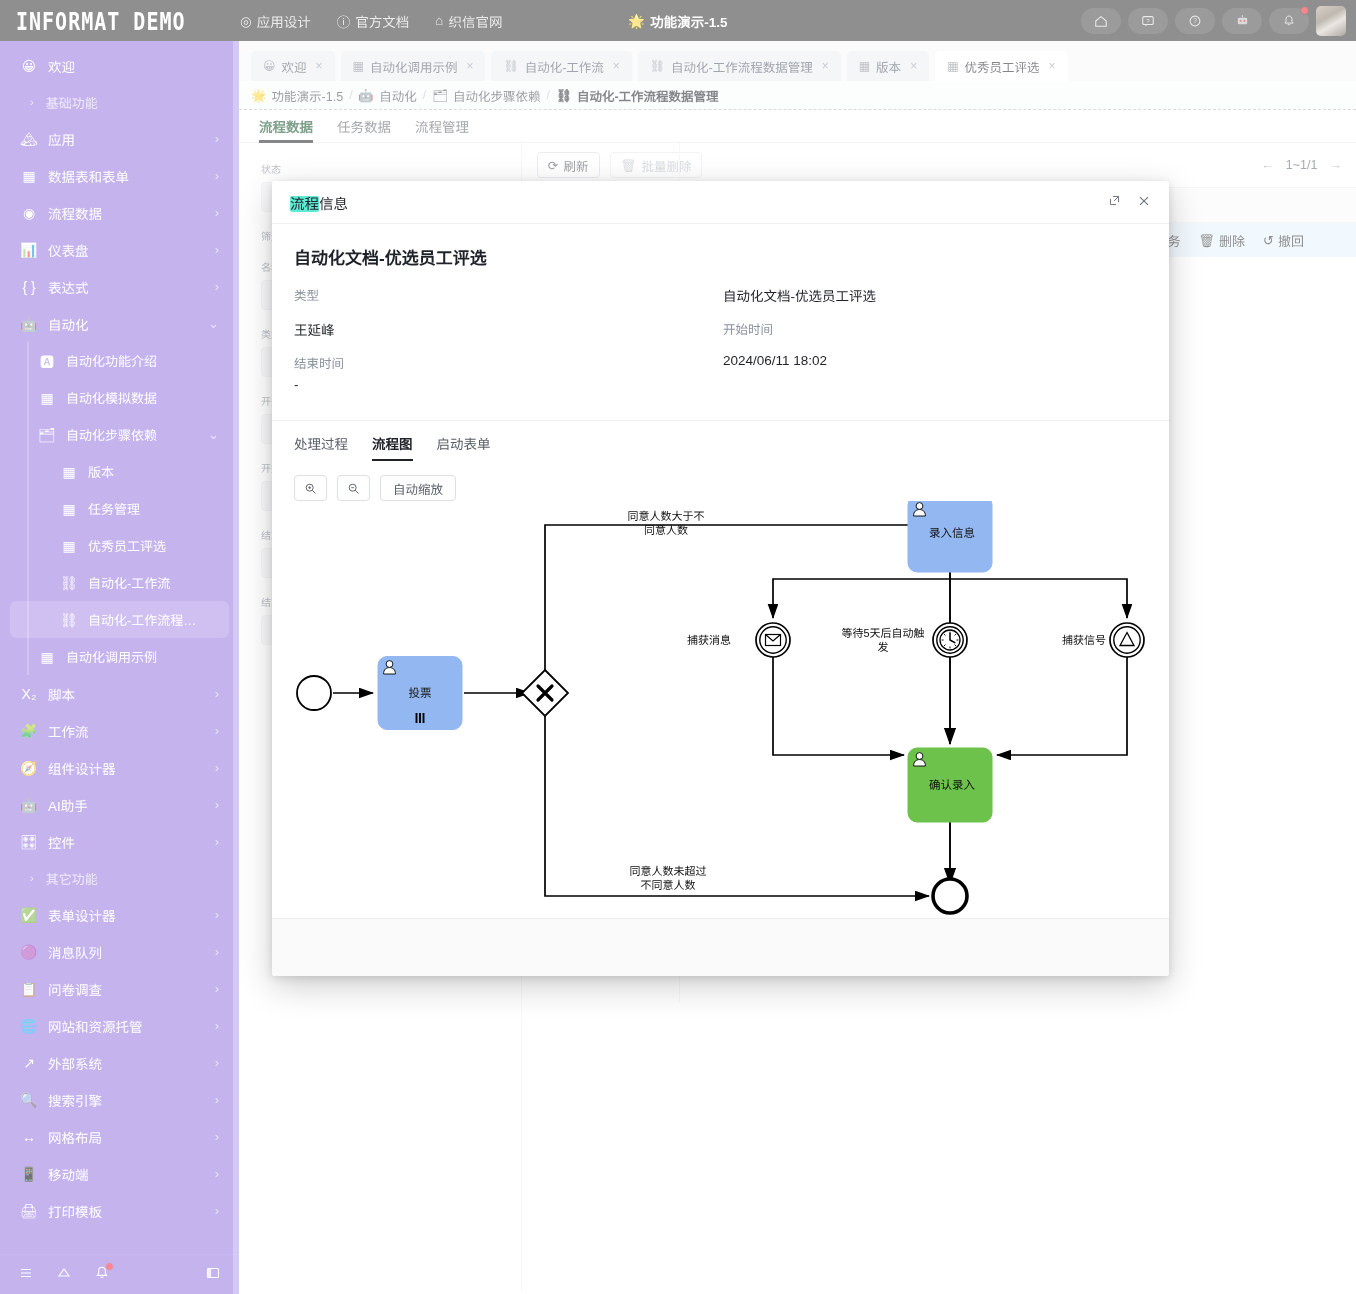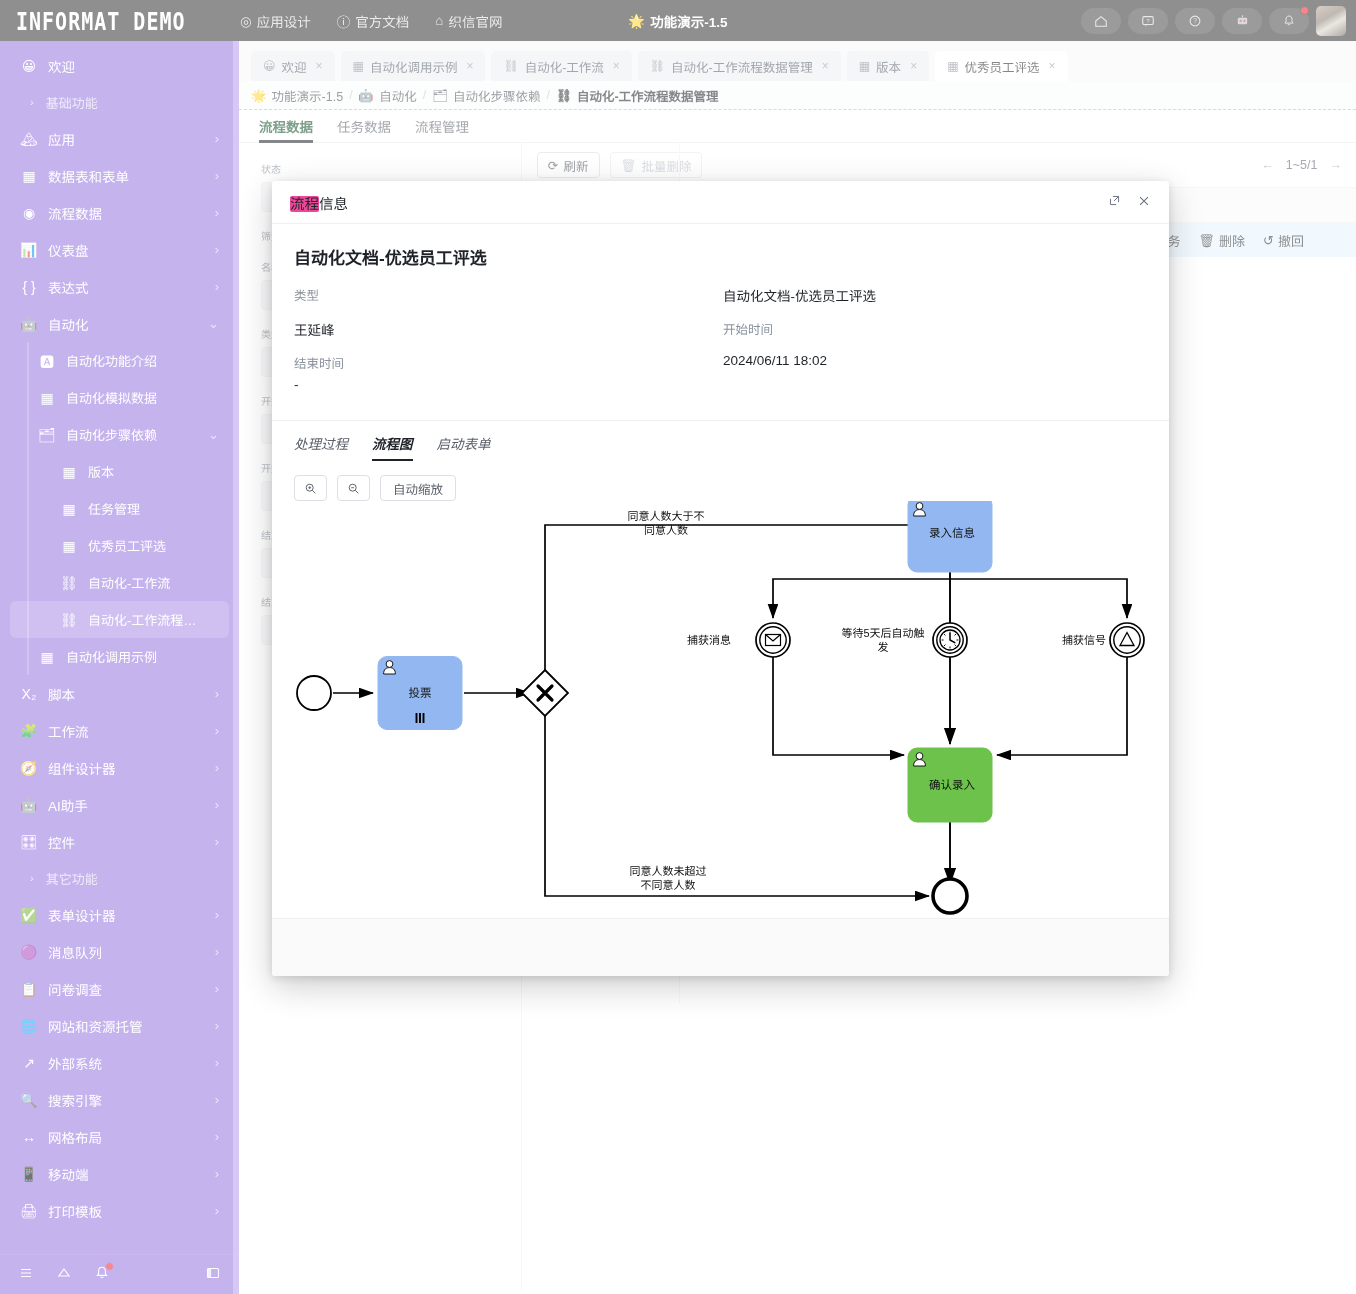--- a/index.html
+++ b/index.html
@@ -159,35 +159,35 @@
     position: absolute; left: 272px; top: 181px; width: 897px; height: 795px;
     background: #ffffff; border-radius: 3px; z-index: 60;
     box-shadow: 0 10px 34px rgba(0,0,0,0.20), 0 2px 8px rgba(0,0,0,0.12);
     display: flex; flex-direction: column; overflow: hidden;
   }
   .modal-head {
     height: 43px; min-height: 43px; display: flex; align-items: center;
     padding: 0 18px; border-bottom: 1px solid #efefef;
   }
   .modal-title { font-size: 14.5px; color: #1f2329; }
-  .modal-title .hl { background: #ec4899; border-radius: 2px; }
+  .modal-title .hl { background: #5eead4; border-radius: 2px; }
   .modal-head .sp { flex: 1 1 auto; }
   .mh-icon { color: #6b7280; font-size: 14px; margin-left: 16px; cursor: pointer; }
 
   .modal-body { flex: 1 1 auto; overflow: hidden; display: flex; flex-direction: column; }
   .info-sec { padding: 20px 22px 28px 22px; border-bottom: 1px solid #efefef; }
   .info-title { font-size: 17px; font-weight: 700; color: #1f2329; margin-bottom: 16px; }
   .info-grid { display: grid; grid-template-columns: 429px 1fr; row-gap: 0; }
   .ikey { font-size: 12.5px; color: #8b939e; padding-bottom: 5px; }
   .ival { font-size: 13.5px; color: #1f2329; padding-bottom: 14px; }
   .ival.last { padding-bottom: 0; }
 
   .modal-tabs { display: flex; align-items: center; gap: 24px; padding: 12px 22px 0 22px;
     font-size: 13.5px; color: #5a6069; }
-  .mtab { cursor: pointer; padding-bottom: 8px; position: relative; font-style: italic; }
+  .mtab { cursor: pointer; padding-bottom: 8px; position: relative; }
   .mtab.active { color: #1f2329; font-weight: 700; }
   .mtab.active::after { content: ""; position: absolute; left: 0; right: 0; bottom: 0;
     height: 2.5px; background: #1f2329; }
 
   .zoom-bar { display: flex; align-items: center; gap: 10px; padding: 14px 22px 0 22px; }
   .zbtn {
     height: 26px; min-width: 30px; padding: 0 9px; border: 1px solid #dcdfe4;
     border-radius: 4px; background: #fff; color: #5a6069; font-size: 12.5px;
     display: inline-flex; align-items: center; justify-content: center; cursor: pointer;
   }
@@ -546,21 +546,21 @@
           <div class="mini-btn">
             <span>⟳</span>
             <span>刷新</span>
           </div>
           <div class="mini-btn disabled">
             <span>🗑</span>
             <span>批量删除</span>
           </div>
           <div class="pager">
             <span class="arw">←</span>
-            <span>1~5/1</span>
+            <span>1~1/1</span>
             <span class="arw">→</span>
           </div>
         </div>
         <div class="grid-head"></div>
         <div class="grid-rowsel">
           <span>任务</span>
           <span>
             <span>🗑</span>
             <span>删除</span>
           </span>

